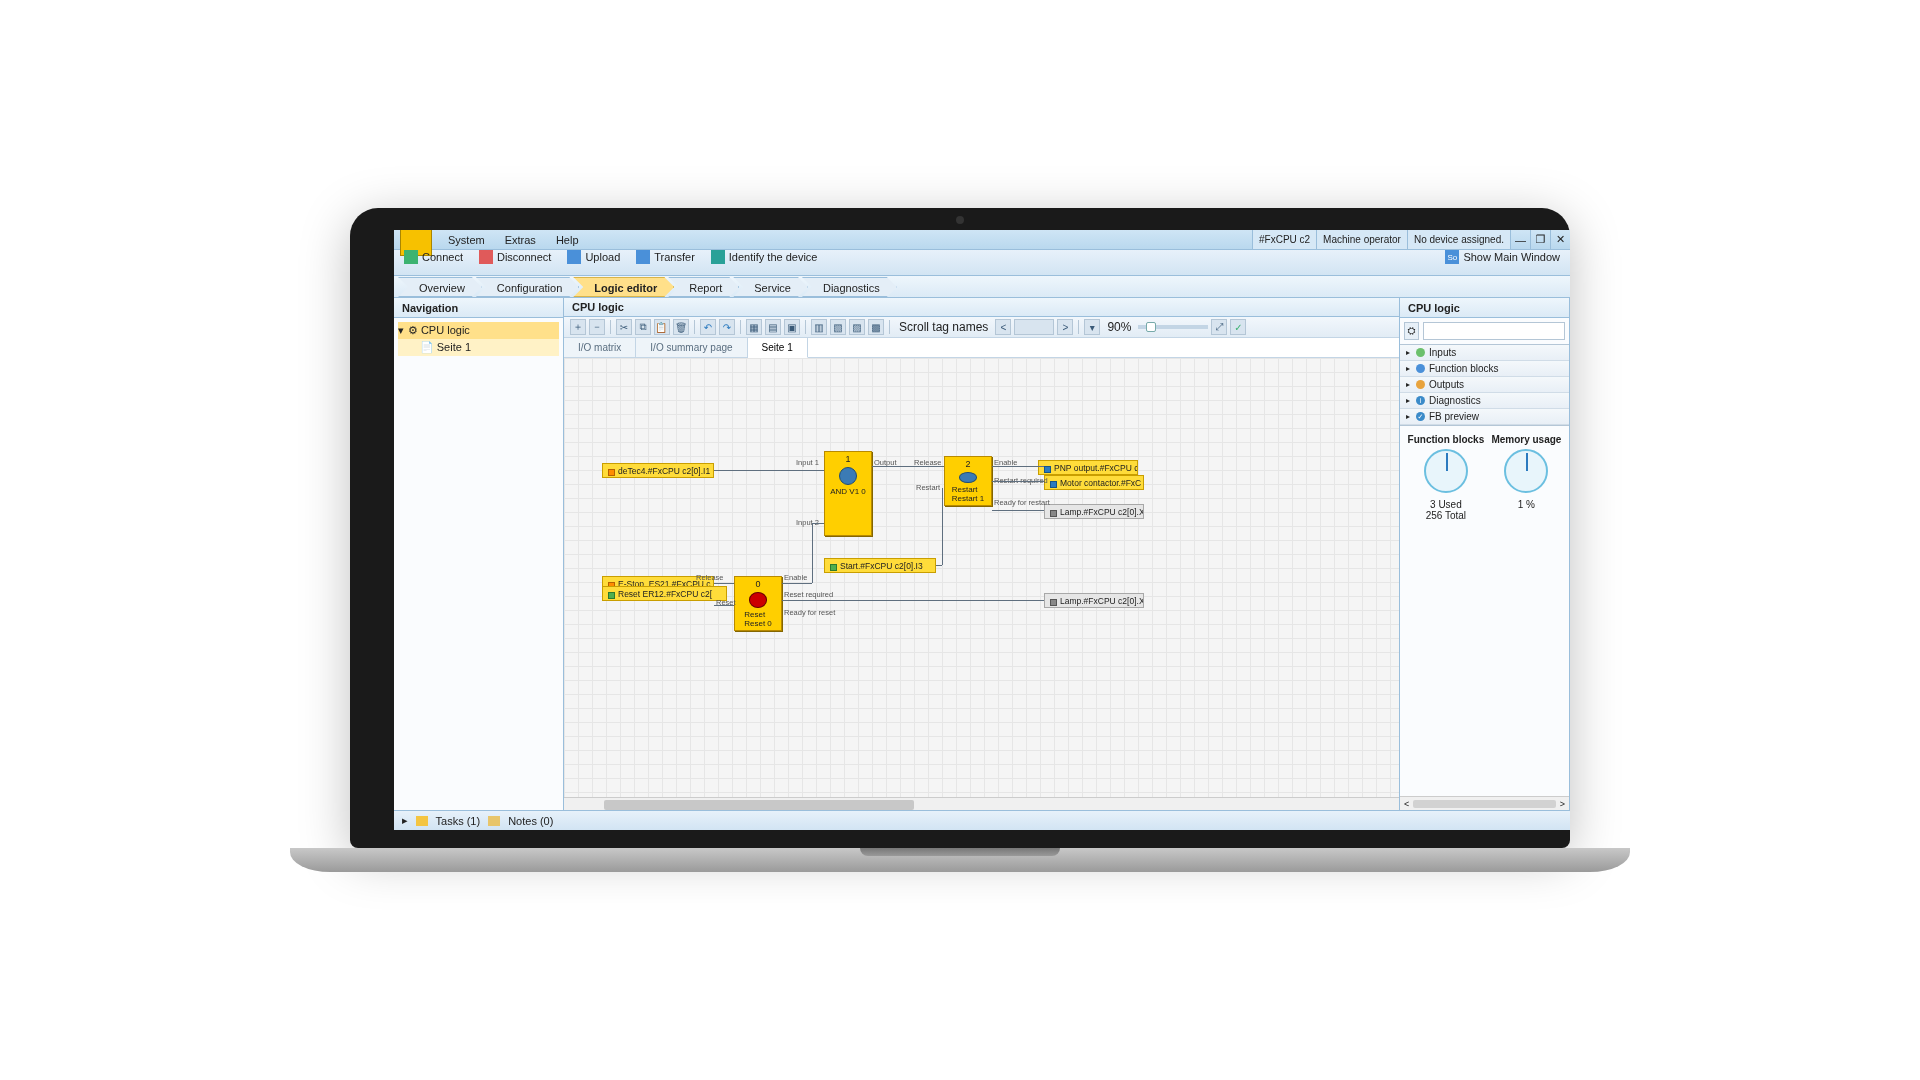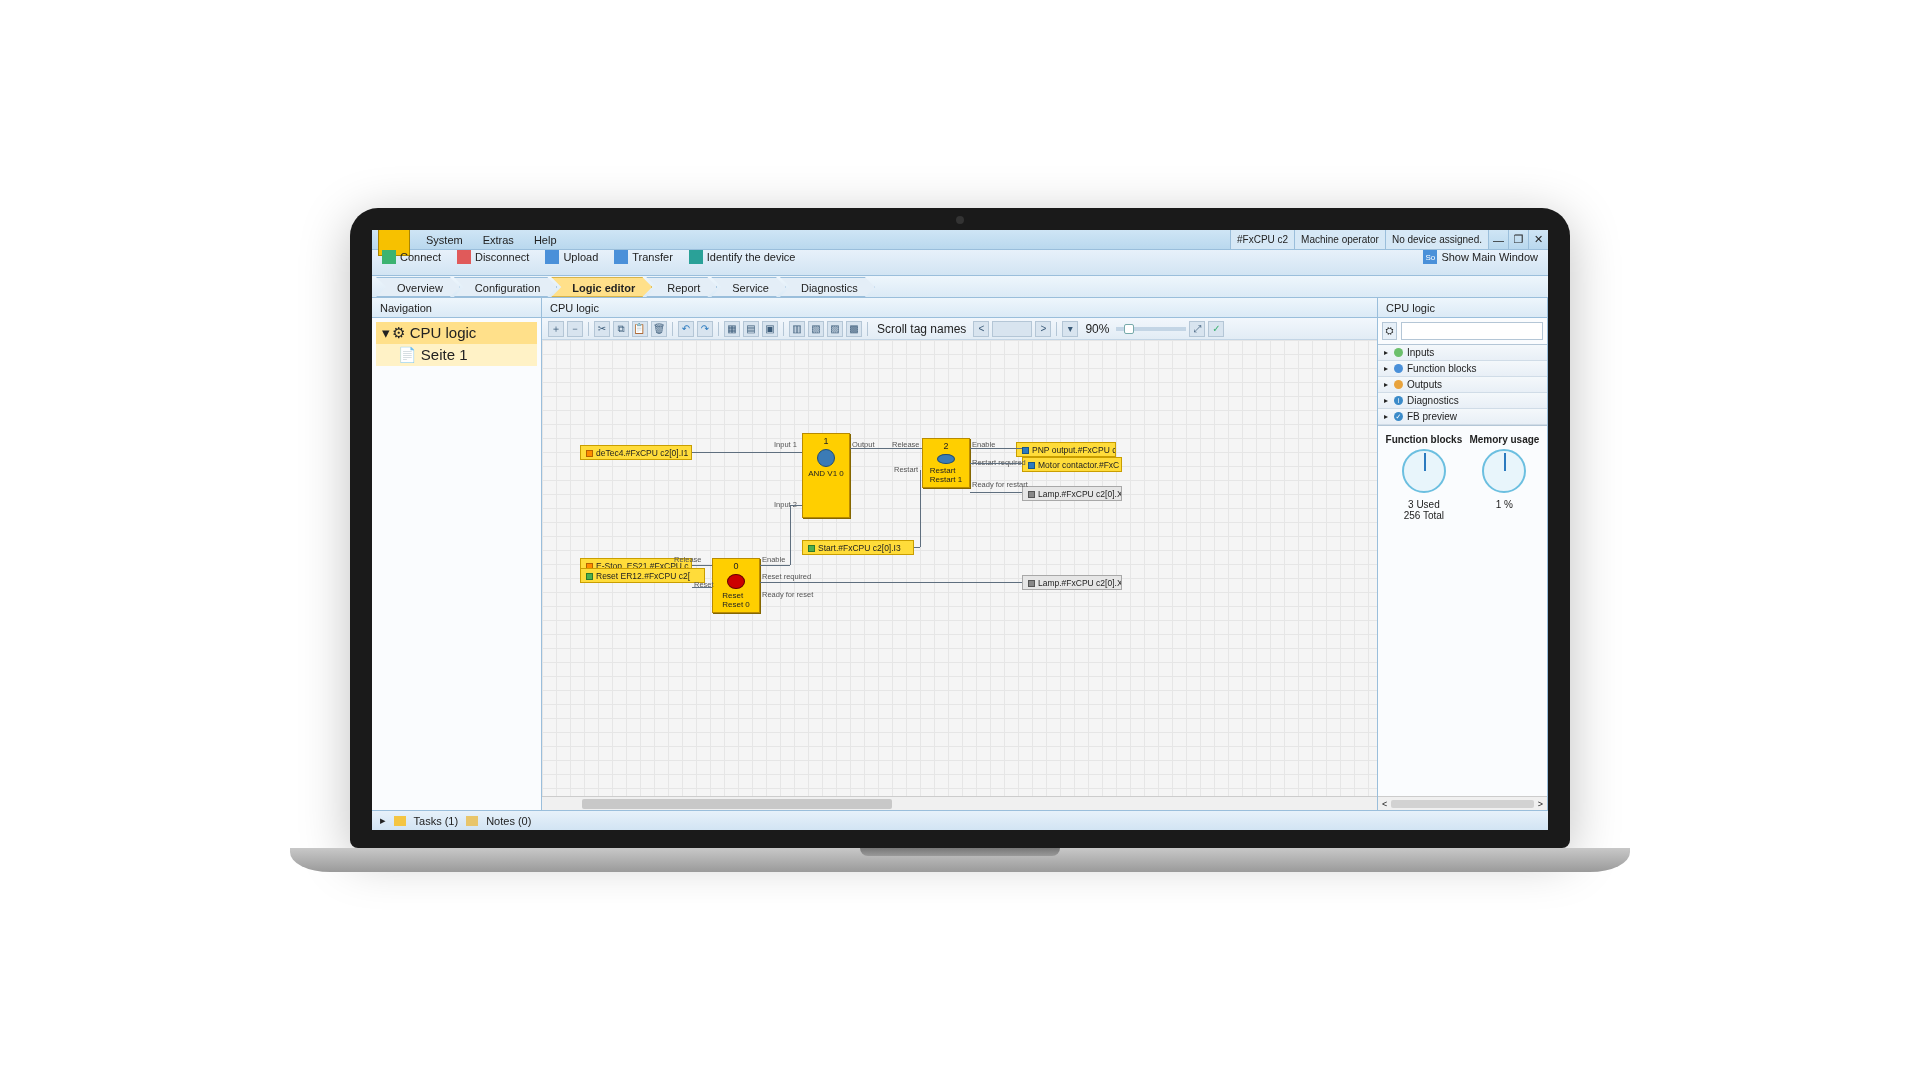--- a/index.html
+++ b/index.html
@@ -1,20 +1,20 @@
 <!DOCTYPE html>
 <html><head>
 <meta charset="utf-8">
 <style>
 *{box-sizing:border-box;margin:0;padding:0;font-family:"Segoe UI",Tahoma,sans-serif;}
 body{background:#fff;width:1920px;height:1080px;position:relative;overflow:hidden;}
 .laptop{position:absolute;left:50%;top:50%;transform:translate(-50%,-50%);width:1220px;}
 .screen-bezel{background:#1a1a1a;border-radius:28px 28px 8px 8px;padding:22px 22px 18px 22px;position:relative;box-shadow:0 10px 50px rgba(0,0,0,.25);}
 .camera{position:absolute;left:50%;top:8px;transform:translateX(-50%);width:8px;height:8px;background:#333;border-radius:50%;}
-.screen{background:#3b82f6;width:100%;height:600px;overflow:hidden;font-size:11px;color:#222;}
+.screen{background:#3b82f6;width:100%;height:600px;overflow:hidden;font-size:11px;color:#222;margin-left:22px;}
 .laptop-base{height:24px;background:linear-gradient(#c8c8c8,#9a9a9a);border-radius:0 0 40px 40px/0 0 20px 20px;margin:0 -60px;position:relative;}
 .laptop-base::before{content:"";position:absolute;left:50%;top:0;transform:translateX(-50%);width:200px;height:8px;background:linear-gradient(#777,#999);border-radius:0 0 10px 10px;}
 
 
 .menubar{height:20px;background:linear-gradient(#cfe5f5,#b9d8ee);display:flex;align-items:center;font-size:11px;border-bottom:1px solid #9abedb;}
 .menubar .left{display:flex;}
 .menubar .item{padding:0 10px;cursor:pointer;}
 .menubar .spacer{flex:1;}
 .menubar .status{padding:0 6px;border-left:1px solid #9abedb;height:100%;display:flex;align-items:center;background:#d6e8f6;font-size:10px;}
 .winbtn{width:20px;text-align:center;border-left:1px solid #9abedb;height:100%;display:flex;align-items:center;justify-content:center;cursor:pointer;}
@@ -29,24 +29,24 @@
 .tabsrow{height:22px;background:linear-gradient(#eef6fc,#dbeaf6);display:flex;align-items:flex-end;padding-left:4px;border-bottom:1px solid #9abedb;}
 .chev{position:relative;height:20px;line-height:20px;padding:0 16px 0 20px;margin-right:-6px;background:#e4eef7;border:1px solid #9abedb;font-size:11px;cursor:pointer;clip-path:polygon(0 0,calc(100% - 10px) 0,100% 50%,calc(100% - 10px) 100%,0 100%,10px 50%);}
 .chev.active{background:#ffe08a;border-color:#d8b44a;font-weight:bold;}
 
 .content{display:flex;height:calc(100% - 20px - 26px - 22px - 20px);}
 .statusbar{height:20px;background:linear-gradient(#e7f1fa,#d2e4f3);display:flex;align-items:center;gap:8px;padding:0 8px;font-size:11px;border-top:1px solid #9abedb;}
 .statusbar .flag{width:12px;height:10px;background:#f4c542;display:inline-block;}
 
 
 .panel{display:flex;flex-direction:column;border-right:1px solid #9abedb;}
-.panel-title{height:20px;background:linear-gradient(#eef6fc,#dbeaf6);padding:0 8px;display:flex;align-items:center;border-bottom:1px solid #9abedb;font-size:11px;}
+.panel-title{height:20px;background:linear-gradient(#eef6fc,#dbeaf6);padding:0 8px;display:flex;align-items:center;border-bottom:1px solid #9abedb;font-size:11px;font-weight:bold;}
 .nav{width:170px;background:#fafcfe;}
 .nav .tree{padding:4px;}
-.tree-row{padding:2px 6px;font-size:15px;cursor:pointer;}
+.tree-row{padding:2px 0;font-size:11px;cursor:pointer;}
 .tree-row.sel{background:#ffe08a;} .tree-row.sub{padding-left:22px;background:#fff2c6;}
 .tree-row .tw{display:inline-block;width:10px;}
 
 .center{flex:1;background:#fff;}
 .editor-toolbar{height:22px;background:linear-gradient(#f2f7fc,#e2ecf5);display:flex;align-items:center;gap:3px;padding:0 6px;border-bottom:1px solid #c3d5e5;font-size:10px;}
 .editor-toolbar .ico{width:16px;height:16px;background:#d8e4ef;border:1px solid #b4c6d6;cursor:pointer;display:flex;align-items:center;justify-content:center;font-size:10px;color:#3a5a78;}
 .editor-toolbar .sep{width:1px;height:14px;background:#b4c6d6;margin:0 2px;}
 .editor-toolbar .txt{font-size:12px;padding:0 4px;}
 .zoom-slider{width:70px;height:4px;background:#c3d5e5;position:relative;}
 .zoom-slider .knob{position:absolute;left:8px;top:-3px;width:10px;height:10px;background:#fff;border:1px solid #7aa;border-radius:2px;}
@@ -192,20 +192,25 @@
       <div class="ico">&gt;</div>
       <div class="sep"></div>
       <div class="ico">▾</div>
       <span class="txt">90%</span>
       <div class="zoom-slider">
                 <div class="knob"></div>
               </div>
       <div class="ico">⤢</div>
       <div class="ico" style="color:#3cb371">✓</div>
     </div>
+    <div class="editor-tabs">
+      <div class="etab">I/O matrix</div>
+      <div class="etab">I/O summary page</div>
+      <div class="etab active">Seite 1</div>
+    </div>
     <div class="canvas">
 
       <div class="io" style="left:38px;top:105px;width:112px"><span class="led o"></span><span>deTec4.#FxCPU c2[0].I1</span></div>
       <div class="io" style="left:38px;top:218px;width:112px"><span class="led o"></span><span>E-Stop, ES21.#FxCPU c</span></div>
       <div class="io" style="left:38px;top:228px;width:125px"><span class="led g"></span><span>Reset ER12.#FxCPU c2[</span></div>
       <div class="io" style="left:260px;top:200px;width:112px"><span class="led g"></span><span>Start.#FxCPU c2[0].I3</span></div>
 
       <div class="fb" style="left:170px;top:218px;width:48px;height:55px">
         <div class="hdr">0</div>
                 <div class="circ"></div>

